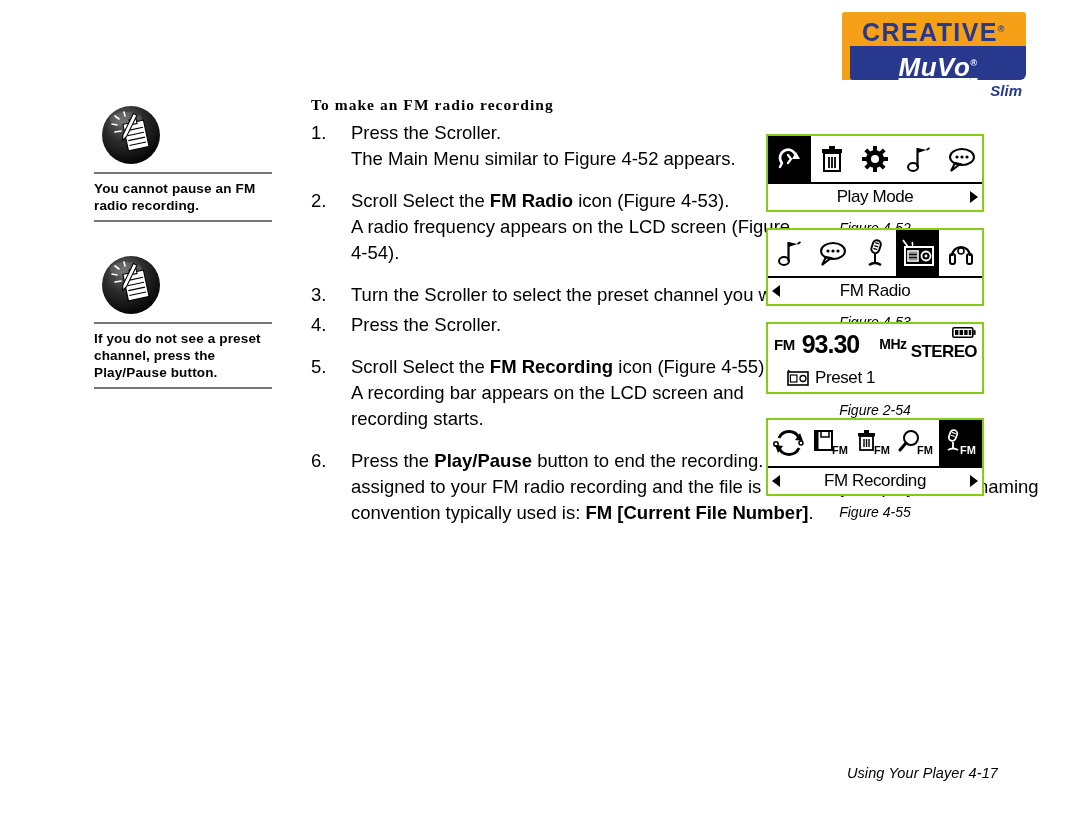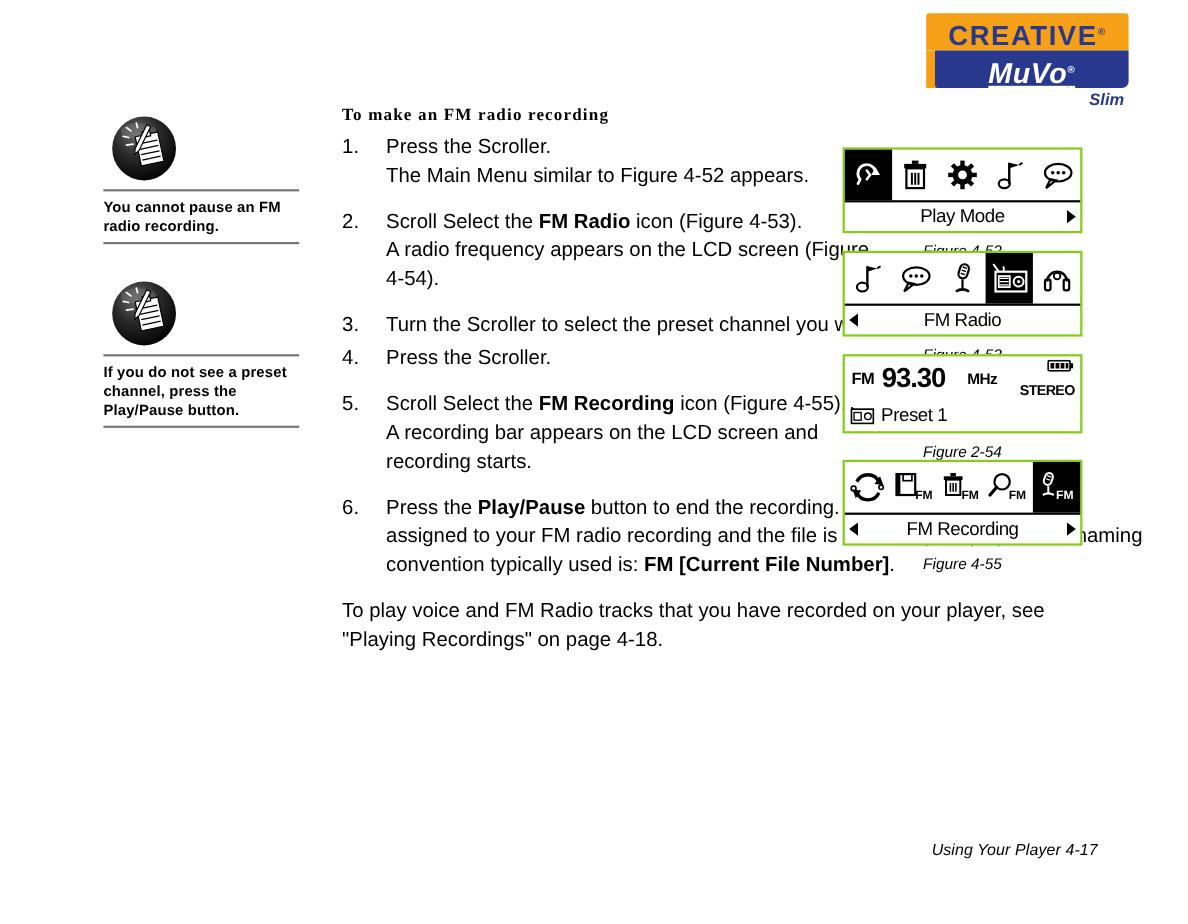--- a/index.html
+++ b/index.html
@@ -251,36 +251,36 @@
   .radio-mhz {
     font-size: 14px;
     font-weight: bold;
     margin-left: 20px;
     letter-spacing: -0.5px;
   }
   .radio-stereo {
     position: absolute;
     right: 5px;
     bottom: 2px;
-    font-size: 13px;
+    font-size: 17px;
     font-weight: bold;
     letter-spacing: -0.6px;
   }
   .radio-batt {
     position: absolute;
     right: 6px;
     top: 3px;
     width: 24px;
     height: 11px;
   }
   .radio-row2 {
     height: 28px;
     display: flex;
     align-items: center;
-    padding: 0 5px;
+    padding: 0 19px;
   }
   .radio-preset-txt {
     font-size: 17px;
     letter-spacing: -0.4px;
     margin-left: 6px;
   }
 
   #footer {
     position: absolute;
     right: 82px;
@@ -422,21 +422,20 @@
     <span>A recording bar appears on the LCD screen and recording starts.</span>
   </div>
 
   <div class="step-space"></div>
 
   <div class="step wide">
     <span class="num">6.</span>
     <span>Press the </span><b>Play/Pause</b><span> button to end the recording. A name is automatically assigned to your FM radio recording and the file is saved in your player. The naming convention typically used is: </span><b>FM [Current File Number]</b><span>.</span>
   </div>
 
-  <div class="para">To play voice and FM Radio tracks that you have recorded on your player, see "Playing Recordings" on page 4-18.</div>
 
 </div>
 
 <div class="fig" style="left:766px; top:134px;">
   <div class="lcd">
     <div class="lcd-icons">
       <div class="lcd-cell sel">
         <svg width="30" height="30" viewBox="0 0 30 30">
           <path d="M8 19 A8 8 0 1 1 22 14" fill="none" stroke="currentColor" stroke-width="2.6"></path>
           <polygon points="22,8 26,15 18,15" fill="currentColor"></polygon>

